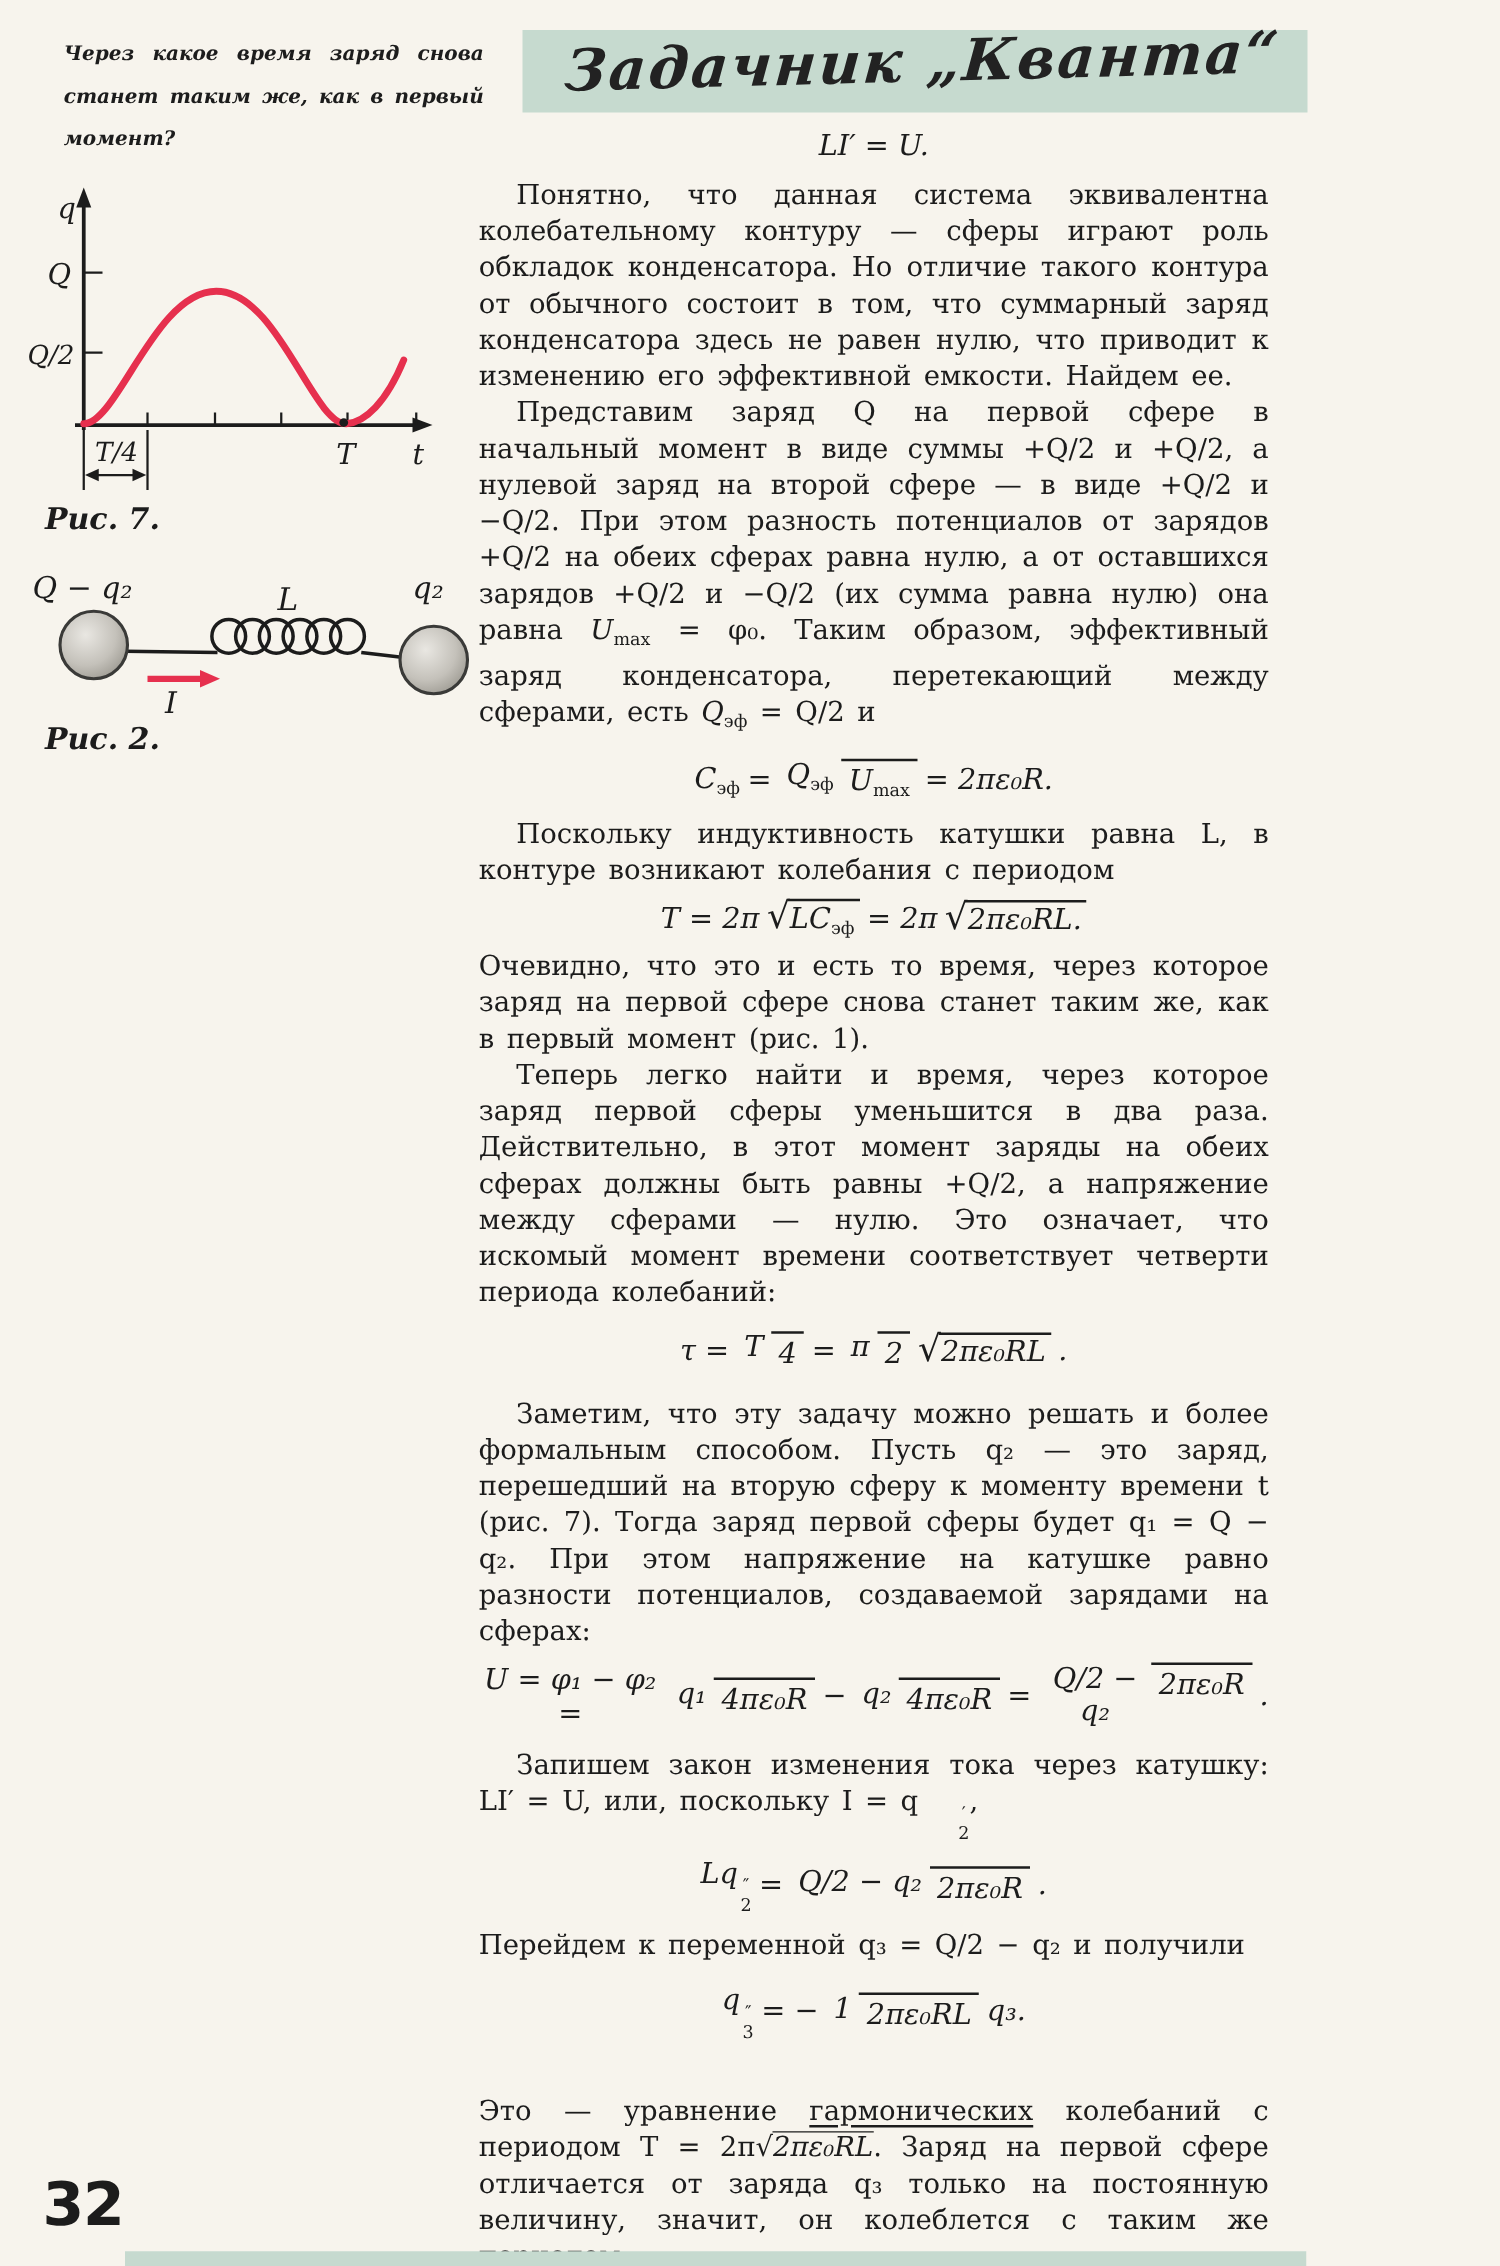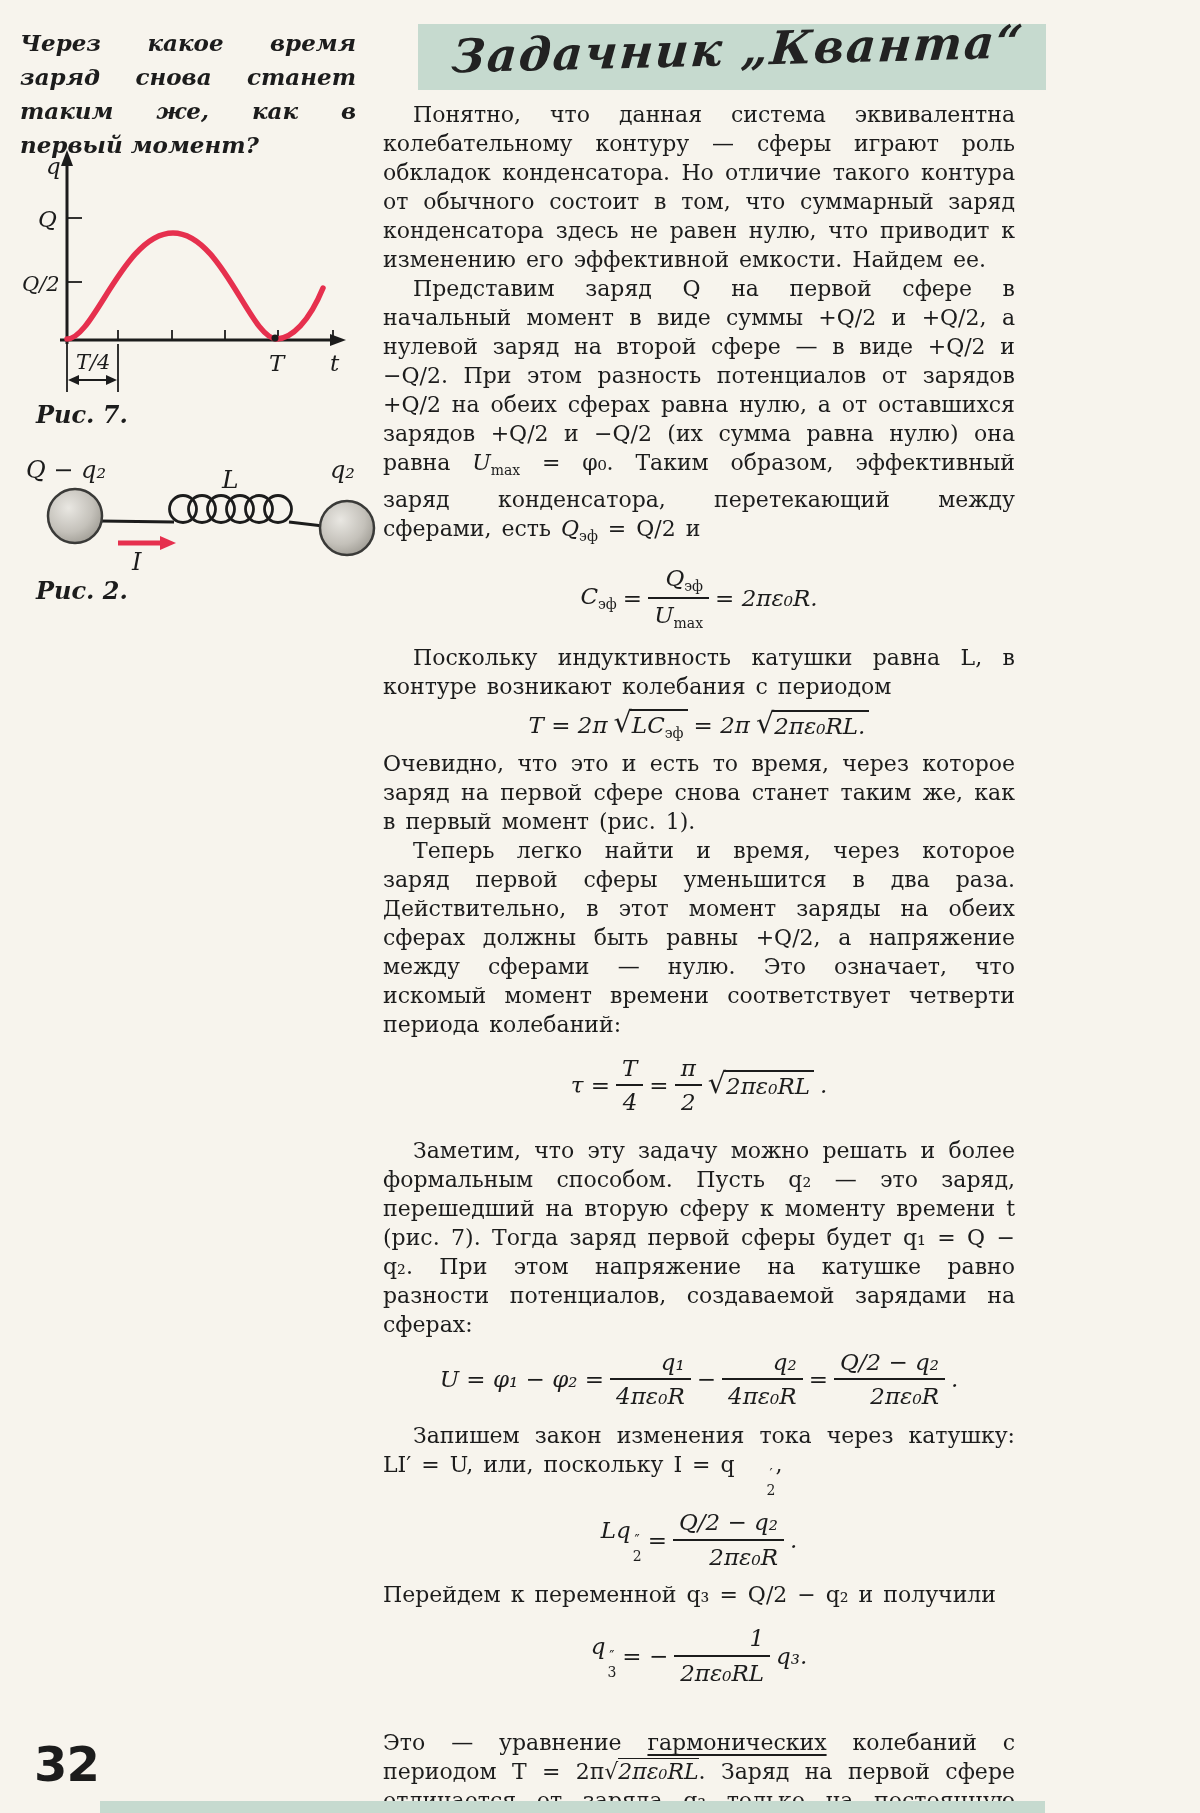--- a/index.html
+++ b/index.html
@@ -12,22 +12,22 @@
     font-family:"DejaVu Serif",serif;color:var(--ink);overflow:hidden;
   }
   
   .band{position:absolute;left:418px;top:24px;width:628px;height:66px;background:var(--band);}
   .script-title{
     position:absolute;left:452px;top:22px;font-size:46px;font-weight:bold;font-style:italic;
     letter-spacing:2px;transform:rotate(-1.5deg) skewX(-6deg);color:#222;white-space:nowrap;
   }
   
   .question{
-    position:absolute;left:20px;top:26px;width:336px;
-    font-style:italic;font-weight:bold;font-size:23px;line-height:34px;text-align:justify;
+    position:absolute;left:51px;top:26px;width:336px;
+    font-style:italic;font-weight:bold;font-size:16px;line-height:34px;text-align:justify;
   }
   .figcap{position:absolute;font-style:italic;font-weight:bold;font-size:24px;}
   .cap1{left:36px;top:400px;} .cap2{left:36px;top:576px;}
   .fig1{position:absolute;left:22px;top:138px;width:345px;height:265px;}
   .fig2{position:absolute;left:20px;top:452px;width:360px;height:125px;}
   svg text{font-family:"DejaVu Serif",serif;font-style:italic;fill:var(--ink);}
   .axis{stroke:var(--ink);stroke-width:3;fill:none;}
   .thin{stroke:var(--ink);stroke-width:1.8;fill:none;}
   .curve{stroke:var(--accent);stroke-width:5.5;fill:none;stroke-linecap:round;}
   .redline{stroke:var(--accent);stroke-width:5;fill:none;}
@@ -48,21 +48,21 @@
     display:flex;justify-content:center;align-items:center;gap:6px;
   }
   .f-intro{margin:4px 0 12px;}
   .f-cap{margin:14px 0 12px;}
   .f-per{margin:8px 0 8px;}
   .f-tau{margin:16px 0 20px;}
   .f-u{margin:10px 0 12px;}
   .f-lq{margin:12px 0 10px;}
   .f-q3{margin:16px 0 16px;}
   .p-final{margin-top:42px;}
-  .frac{display:inline-flex;flex-direction:column;text-align:right;vertical-align:middle;}
+  .frac{display:inline-flex;text-align:center;vertical-align:middle;}
   .frac .num{display:block;padding:0 6px 3px;}
   .frac .den{display:block;border-top:2px solid var(--ink);padding:3px 6px 0;}
   .sub{font-size:14px;font-style:normal;vertical-align:-0.35em;letter-spacing:0;}
   .v{font-style:italic;}
   .op{font-style:italic;}
   .sqrt{display:inline-flex;align-items:flex-start;white-space:nowrap;}
   .sqrt .rad{font-size:1.25em;line-height:0.95;font-style:normal;}
   .sqrt .bar{border-top:2px solid var(--ink);padding:1px 4px 0 2px;margin-left:-2px;}
   .isqrt{white-space:nowrap;}
   .isqrt .rad{font-style:normal;}
@@ -145,20 +145,23 @@
     <polygon class="redfill" points="156,91 140,84 140,98"></polygon>
     <text x="6" y="26" font-size="24">Q − q₂</text>
     <text x="202" y="36" font-size="25">L</text>
     <text x="310" y="26" font-size="24">q₂</text>
     <text x="112" y="118" font-size="24">I</text>
   </svg>
   <div class="figcap cap2">Рис. 2.</div>
 
   <div class="right-col">
 
+    <div class="formula f-intro">
+      <span>LI′ = U.</span>
+    </div>
 
     <p class="body ind">Понятно, что данная система эквивалентна колебательному контуру — сферы играют роль обкладок конденсатора. Но отличие такого контура от обычного состоит в том, что суммарный заряд конденсатора здесь не равен нулю, что приводит к изменению его эффективной емкости. Найдем ее.</p>
 
     <p class="body ind"><span>Представим заряд Q на первой сфере в начальный момент в виде суммы +Q/2 и +Q/2, а нулевой заряд на второй сфере — в виде +Q/2 и −Q/2. При этом разность потенциалов от зарядов +Q/2 на обеих сферах равна нулю, а от оставшихся зарядов +Q/2 и −Q/2 (их сумма равна нулю) она равна </span><span class="v">U</span><span class="sub">max</span><span> = φ₀. Таким образом, эффективный заряд конденсатора, перетекающий между сферами, есть </span><span class="v">Q</span><span class="sub">эф</span><span> = Q/2 и</span></p>
 
     <div class="formula f-cap">
       <span><span class="v">C</span><span class="sub">эф</span></span>
       <span class="op">=</span>
       <span class="frac">
         <span class="num"><span class="v">Q</span><span class="sub">эф</span></span>

